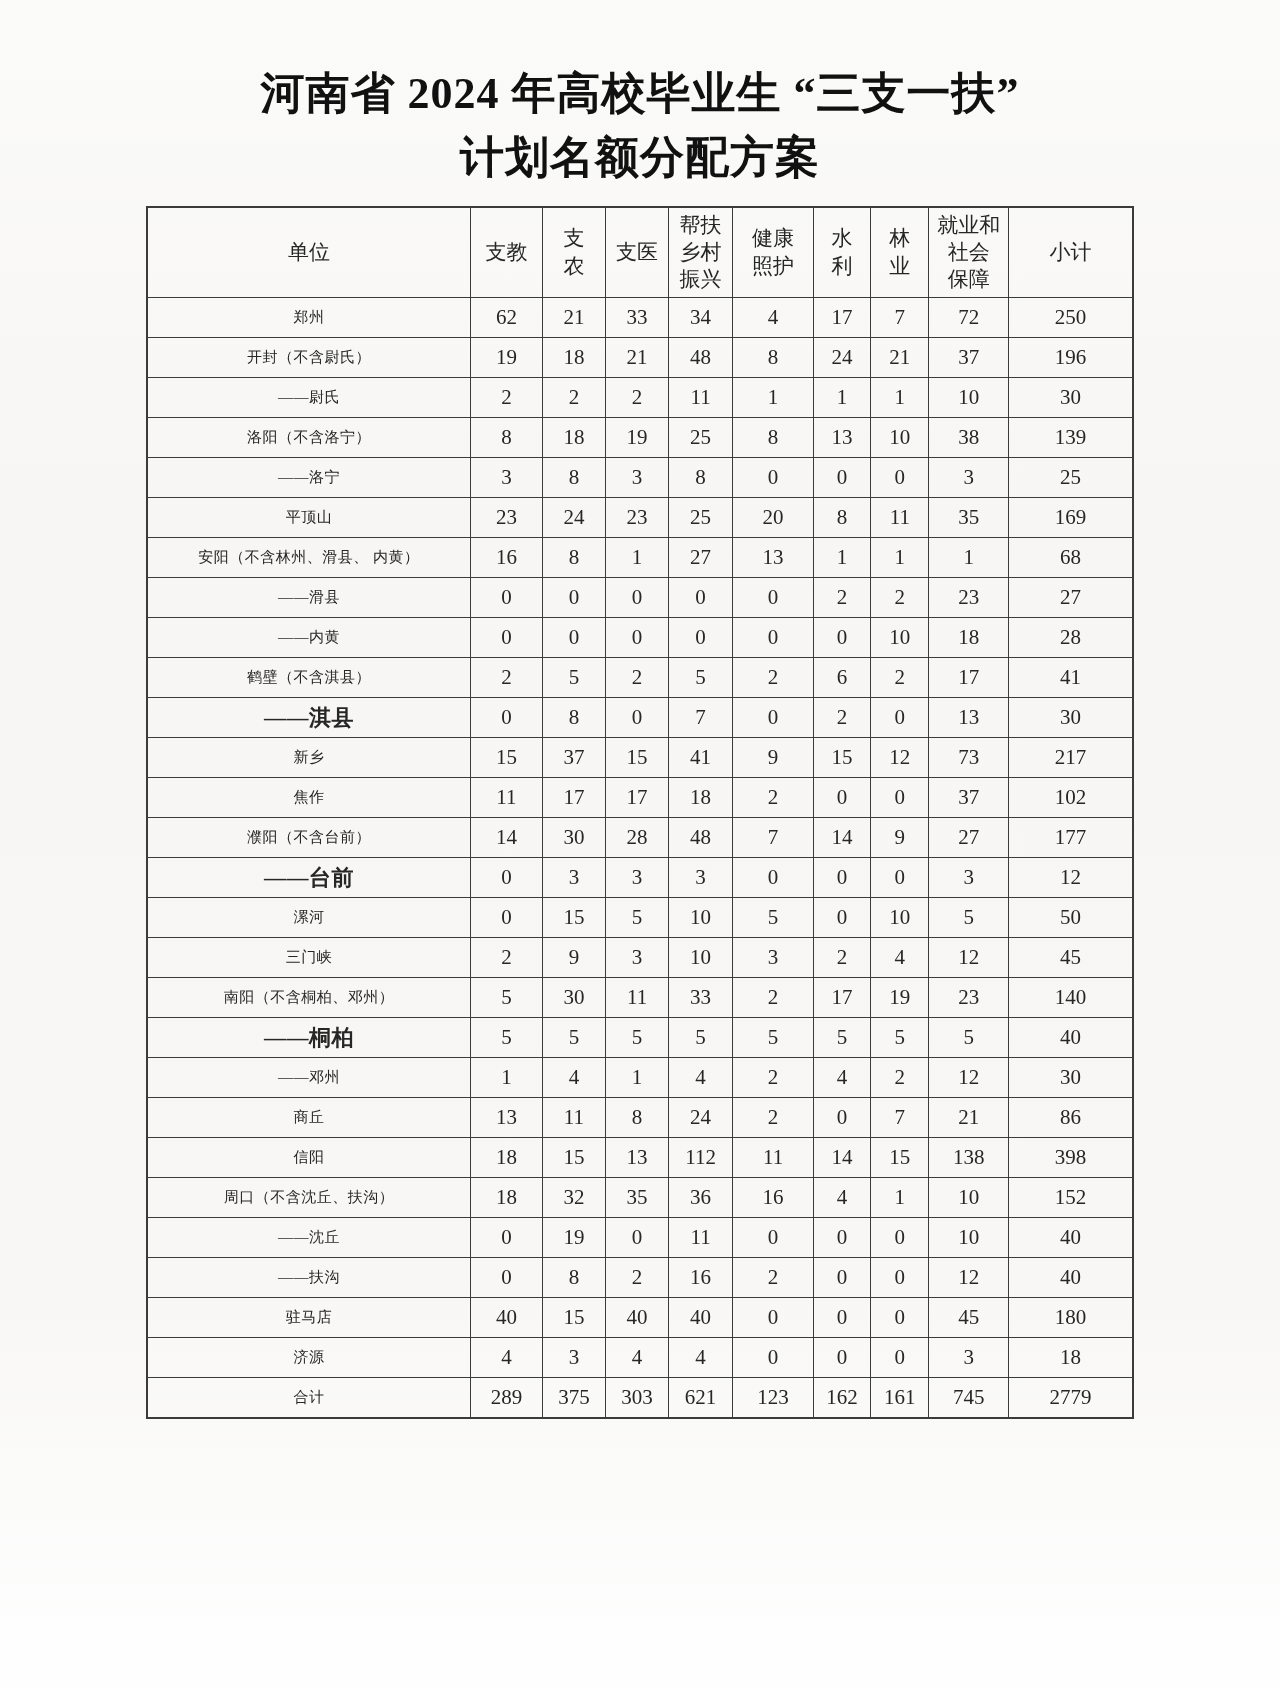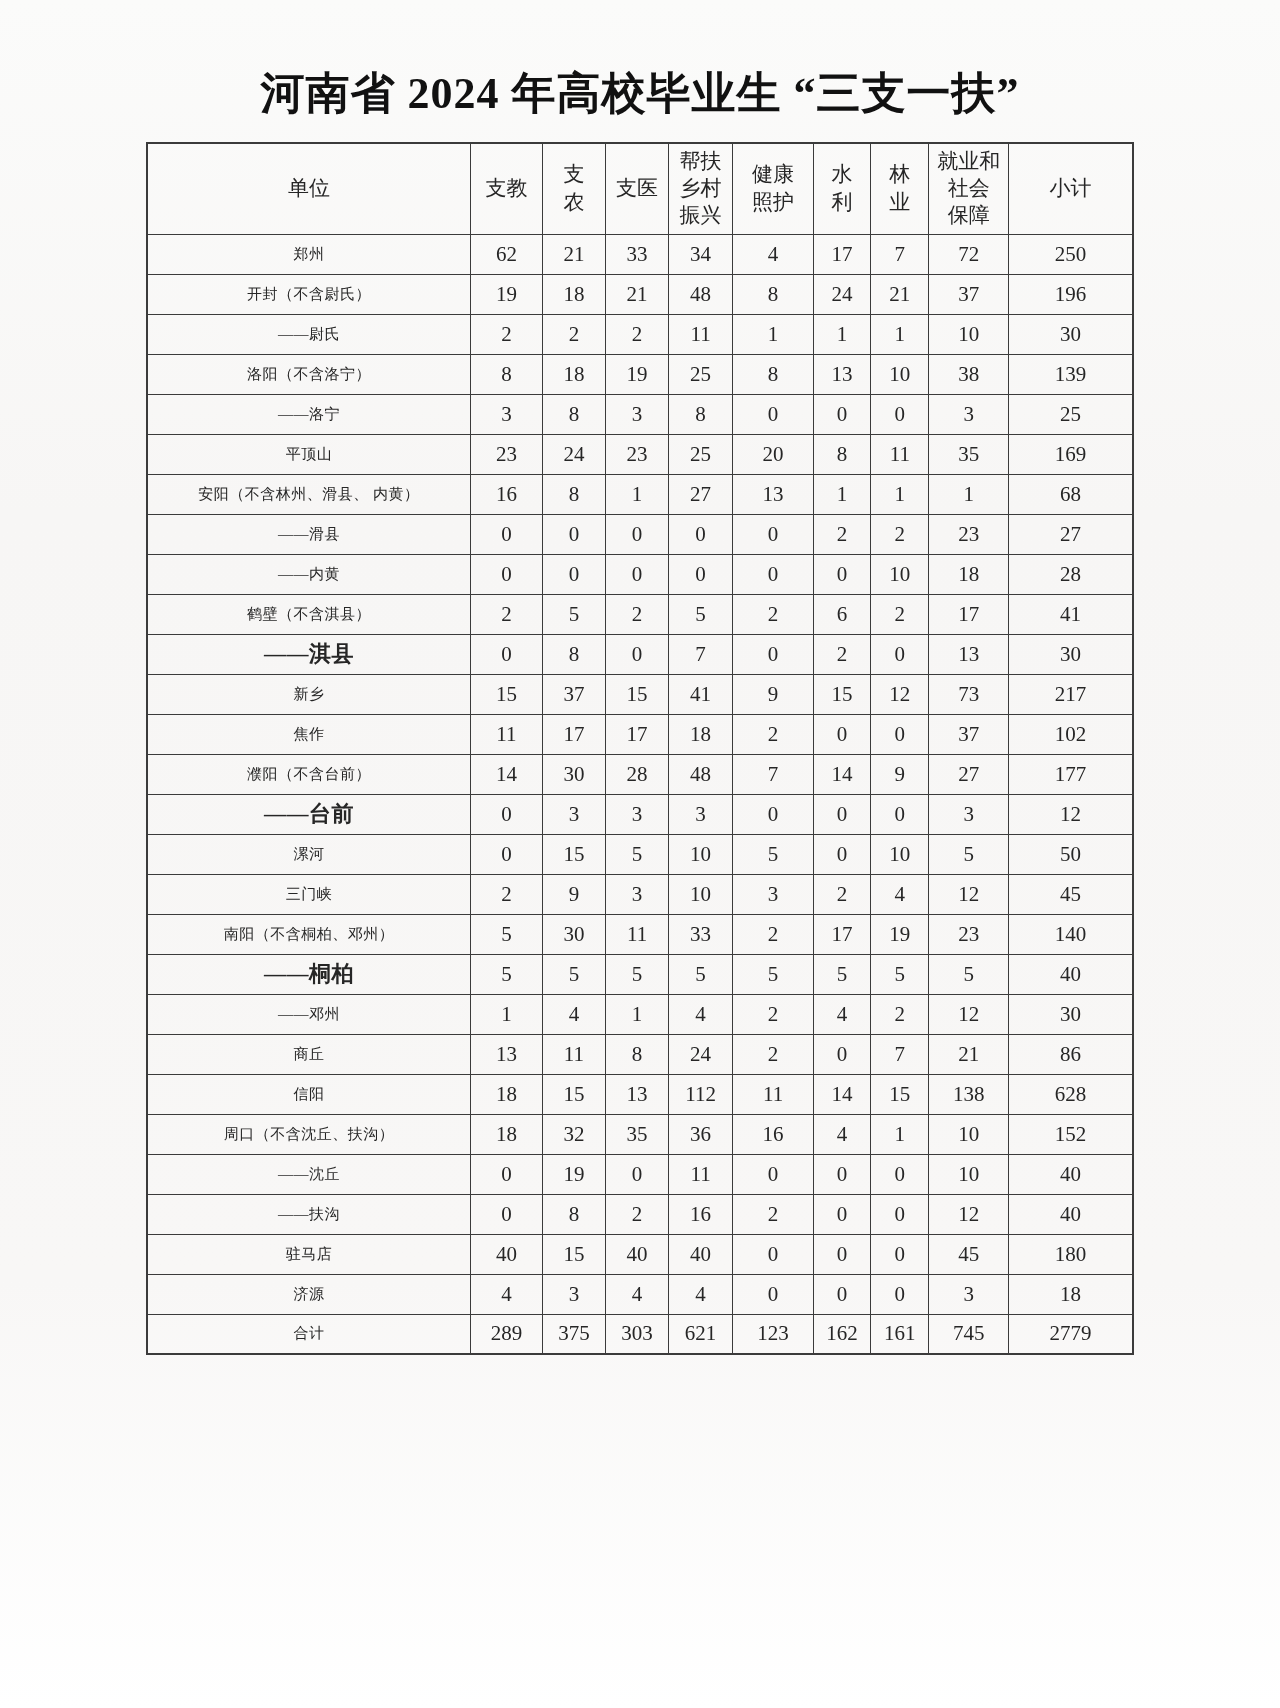--- a/index.html
+++ b/index.html
@@ -64,20 +64,21 @@
   col.c-7      { width: 5.9%; }
   col.c-8      { width: 8.1%; }
   col.c-9      { width: 12.6%; }
 </style>
 </head>
 <body>
 
 <div class="page">
   <h1 class="title">
     <span class="line">河南省 2024 年高校毕业生 “三支一扶”</span>
+    <span class="line">计划名额分配方案</span>
   </h1>
 
   <table class="quota">
     <colgroup>
       <col class="c-unit">
         <col class="c-1">
         <col class="c-2">
         <col class="c-3">
         <col class="c-4">
       <col class="c-5">
@@ -364,21 +365,21 @@
         <tr>
           <td class="unit">信阳</td>
           <td>18</td>
           <td>15</td>
           <td>13</td>
           <td>112</td>
           <td>11</td>
           <td>14</td>
           <td>15</td>
           <td>138</td>
-          <td>628</td>
+          <td>398</td>
         </tr>
         <tr>
           <td class="unit">周口（不含沈丘、扶沟）</td>
           <td>18</td>
           <td>32</td>
           <td>35</td>
           <td>36</td>
           <td>16</td>
           <td>4</td>
           <td>1</td>

